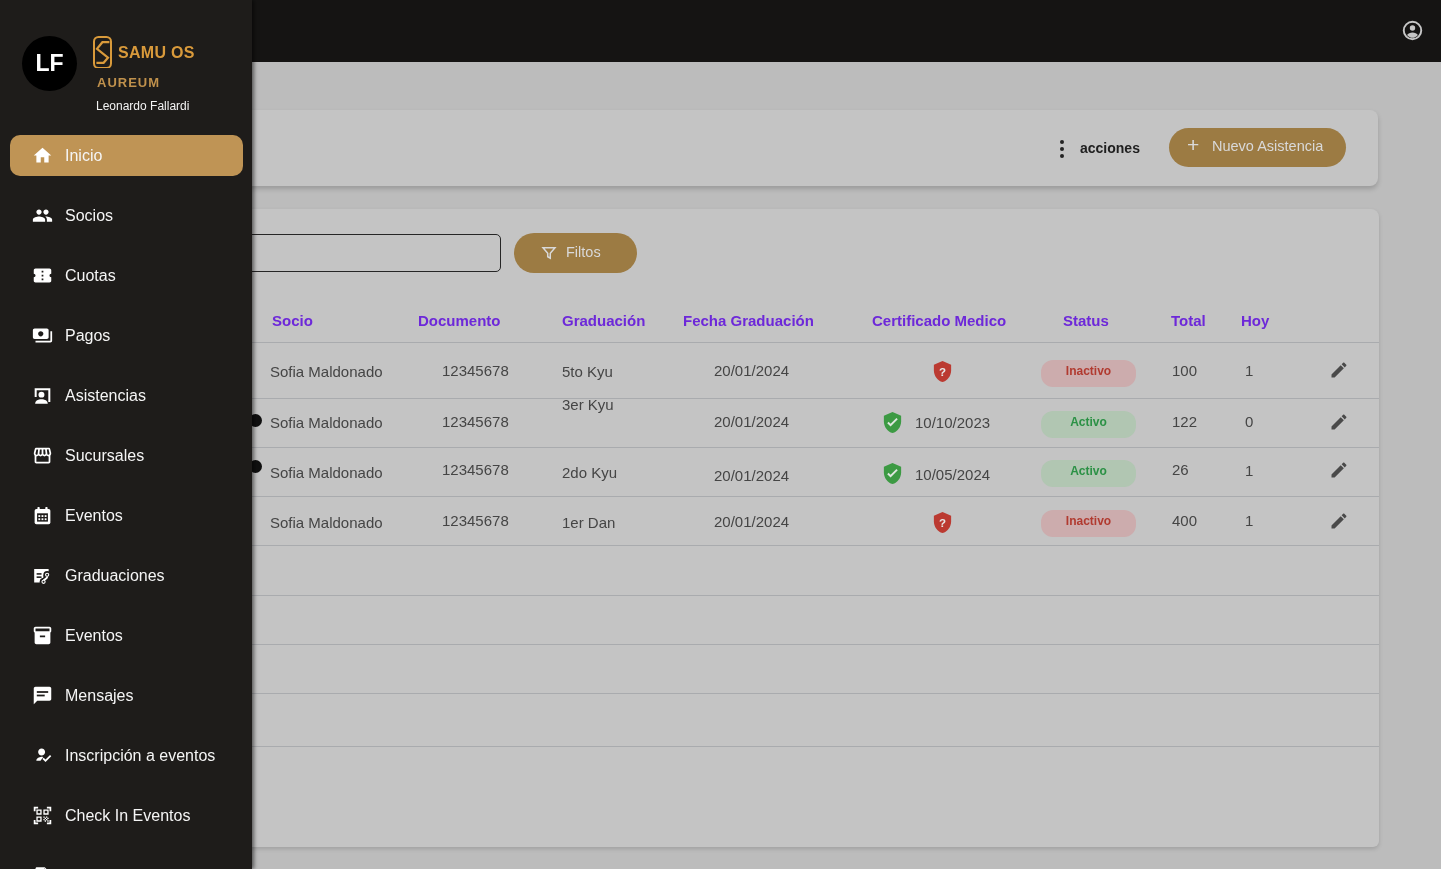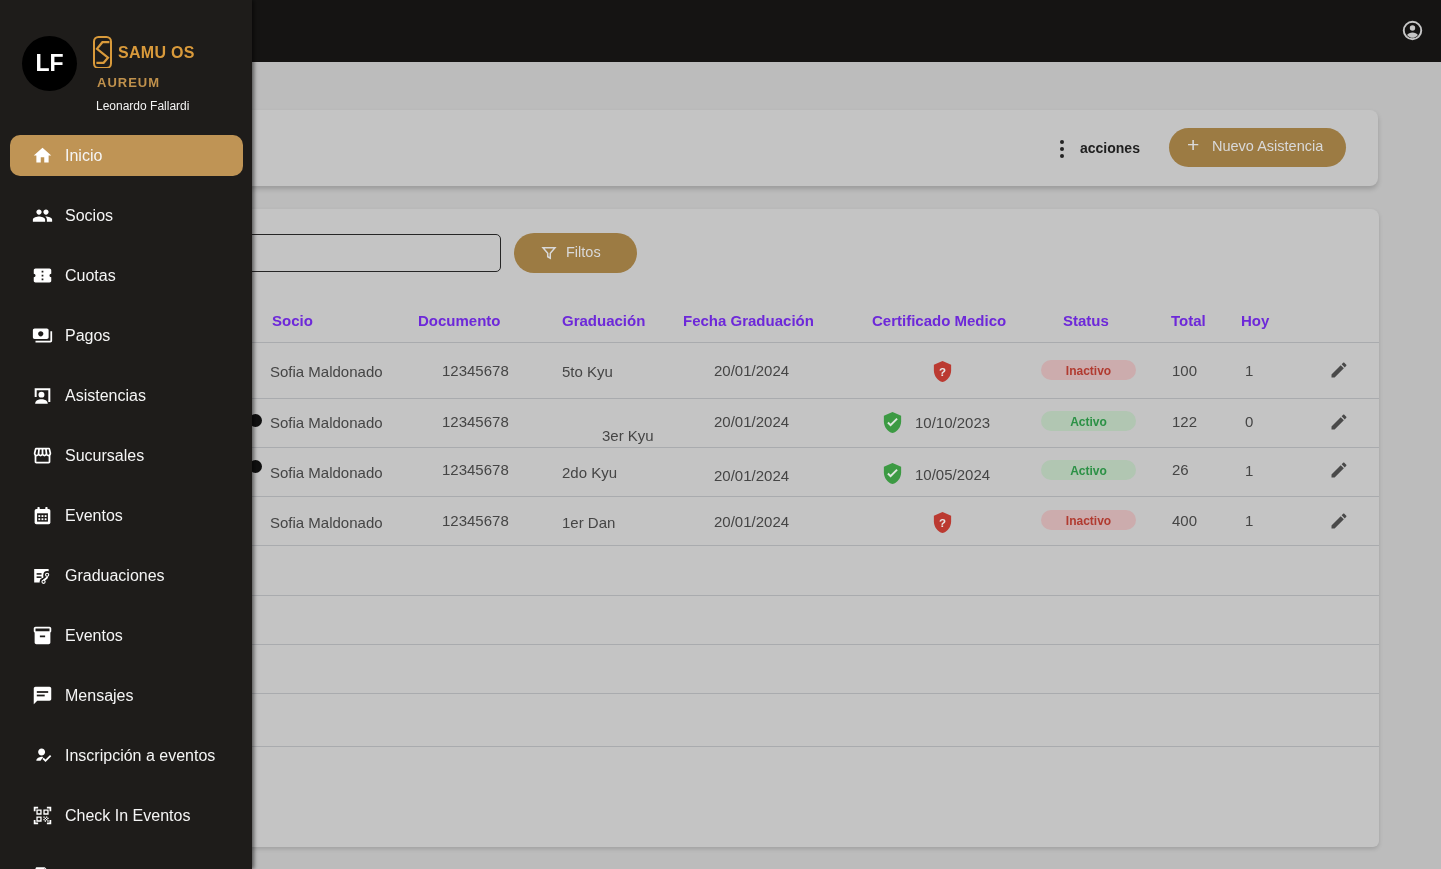--- a/index.html
+++ b/index.html
@@ -23,21 +23,21 @@
   
   #search { left:80px; top:234px; width:421px; height:38px; border:1.6px solid #262626;
     border-radius:5px; }
   #btnFiltos { left:514px; top:233px; width:123px; height:40px; border-radius:20px;
     background:#9c7b43; }
   #btnFiltos .txt { position:absolute; left:52px; top:11px; color:#d9d9d9; font-size:14.5px; }
   
   .th { top:312px; font-size:15px; font-weight:bold; color:#6d28d9; }
   .td { font-size:15px; color:#454545; }
   .sep { left:64px; width:1315px; height:1px; background:#a9abae; }
-  .chip { width:95px; height:20px; border-radius:12px; font-size:12px; font-weight:bold;
+  .chip { width:95px; height:27px; border-radius:12px; font-size:12px; font-weight:bold;
     text-align:center; line-height:23px; left:1041px; }
   .chip.red { background:#ccacad; color:#b13a30; }
   .chip.green { background:#b1c6b2; color:#2b9145; }
   
   #paginator { left:64px; top:798px; width:1315px; height:49px; background:#bdbdbd;
     border-top:1px solid #b2b2b2; border-radius:0 0 6px 6px; }
   .pgtext { font-size:12px; color:#484848; }
   
   #sidebar { left:0; top:0; width:252px; height:869px; background:#1e1c1a;
     box-shadow:2px 0 4px rgba(0,0,0,0.55); }
@@ -112,21 +112,21 @@
     </svg>
     <div class="abs chip red" style="top:359.5px;">Inactivo</div>
     <div class="abs td" style="left:1172px; top:362px;">100</div>
     <div class="abs td" style="left:1245px; top:362px;">1</div>
     <svg class="abs" style="left:1329px; top:360px;" width="20" height="20" viewBox="0 0 24 24">
       <path fill="#4a4a4a" d="M3 17.25V21h3.75L17.81 9.94l-3.75-3.75L3 17.25zM20.71 7.04c.39-.39.39-1.02 0-1.41l-2.34-2.34c-.39-.39-1.02-.39-1.41 0l-1.83 1.83 3.75 3.75 1.83-1.83z"></path>
     </svg>
 
     <div class="abs td" style="left:270px; top:414px;">Sofia Maldonado</div>
     <div class="abs td" style="left:442px; top:413px;">12345678</div>
-    <div class="abs td" style="left:562px; top:427px;margin-left:40px;">3er Kyu</div>
+    <div class="abs td" style="left:562px; top:396px;">3er Kyu</div>
     <div class="abs td" style="left:714px; top:413px;">20/01/2024</div>
     <svg class="abs" style="left:881px; top:411px;" width="23" height="23" viewBox="0 0 24 24">
       <path fill="#3c9a43" d="M12 1L3 5v6c0 5.55 3.84 10.74 9 12 5.16-1.26 9-6.45 9-12V5l-9-4z"></path>
       <path fill="#dfe7df" d="M10 16.2l-3.5-3.5 1.41-1.41L10 13.38l6.09-6.09 1.41 1.41L10 16.2z"></path>
     </svg>
     <div class="abs td" style="left:915px; top:414px;">10/10/2023</div>
     <div class="abs chip green" style="top:410.5px;">Activo</div>
     <div class="abs td" style="left:1172px; top:413px;">122</div>
     <div class="abs td" style="left:1245px; top:413px;">0</div>
     <svg class="abs" style="left:1329px; top:412px;" width="20" height="20" viewBox="0 0 24 24">

